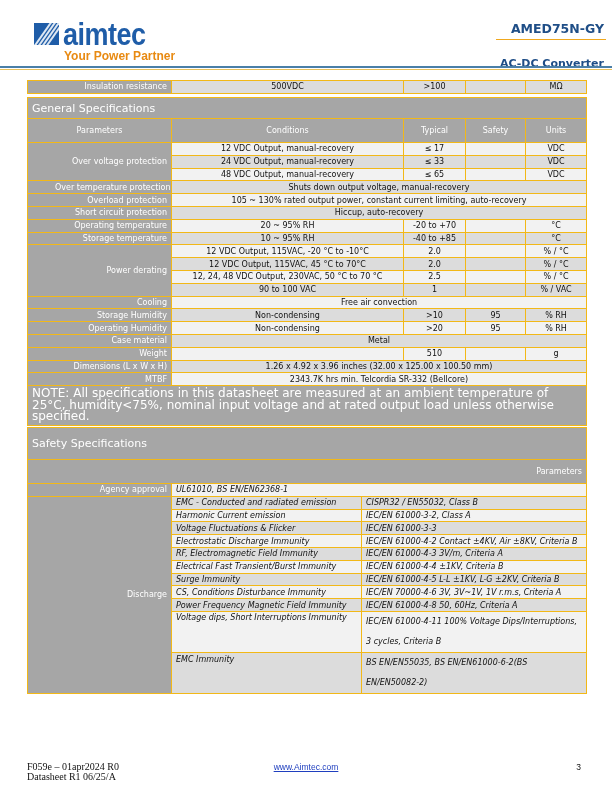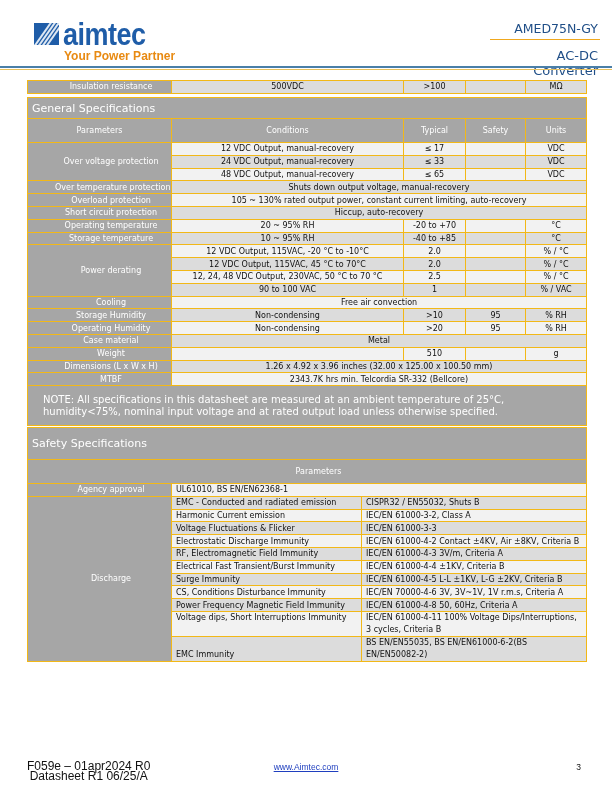--- a/index.html
+++ b/index.html
@@ -6,47 +6,47 @@
   html, body { width: 612px; height: 792px; background: #ffffff; }
   body { position: relative; font-family: "DejaVu Sans", sans-serif; color: #111; overflow: hidden; }
 
   
   .logo { position: absolute; left: 34px; top: 19px; width: 124px; height: 40px; }
   .logo-mark { position: absolute; left: 0; top: 4px; width: 25px; height: 22px; background: #1f5da8; overflow: hidden; }
   .logo-mark .stripe { position: absolute; width: 2px; height: 30px; background: #ffffff; transform: rotate(35deg); opacity: .85; }
   .logo-word { position: absolute; left: 29px; top: -2px; font-family: "Liberation Sans", sans-serif; font-weight: bold; font-size: 27px; letter-spacing: -0.5px; color: #1f5da8; transform: scaleY(1.15); transform-origin: top left; }
   .logo-tag { position: absolute; left: 30px; top: 30px; font-family: "Liberation Sans", sans-serif; font-weight: bold; font-size: 12px; color: #e88a12; white-space: nowrap; }
 
-  .title-block { position: absolute; right: 12px; top: 20px; width: 110px; text-align: right; }
+  .title-block { position: absolute; right: 6px; top: 20px; width: 110px; text-align: right; font-weight: bold; }
   .product { font-family: "DejaVu Sans", sans-serif; font-size: 12.5px; color: #1f4e87; padding-right: 2px; height: 18px; line-height: 18px; }
   .title-rule { height: 1px; background: #f0a81e; margin-top: 1px; }
-  .subtitle { font-size: 13px; color: #1f4e87; margin-top: 8px; padding-right: 2px; }
+  .subtitle { font-size: 11px; color: #1f4e87; margin-top: 17px; padding-right: 2px; }
 
   .header-rule1 { position: absolute; left: 0; top: 66px; width: 612px; height: 2px; background: #4a7fa8; }
   .header-rule2 { position: absolute; left: 0; top: 69px; width: 612px; height: 1px; background: #e9c15a; }
 
   
   table { position: absolute; left: 27px; width: 559px; border-collapse: collapse; table-layout: fixed; font-size: 8px; }
   td, th { border: 1.2px solid #f2b817; height: 12.8px; padding: 0 4px; font-weight: normal; white-space: nowrap; overflow: hidden; }
-  .lbl { background: #a6a6a6; color: #ffffff; text-align: center; font-weight: normal; padding-left: 27px; }
+  .lbl { background: #a6a6a6; color: #ffffff; text-align: right; font-weight: normal; padding-left: 27px; }
   .sec { background: #a6a6a6; color: #ffffff; text-align: left; font-size: 11px; height: 21px; }
   .hdr { background: #a6a6a6; color: #ffffff; text-align: center; height: 24px; }
   .c { text-align: center; color: #111; }
-  .l { text-align: left; color: #111; }
+  .l { text-align: left; color: #111; font-style: italic; }
   .w { background: #f2f2f2; }
   .g { background: #dcdcdc; }
-  .note { background: #a6a6a6; color: #ffffff; font-size: 10px; white-space: normal; line-height: 11.5px; padding: 1px 15px; height: 40px; }
-  .wrap { white-space: normal; line-height: 12px; }
+  .note { background: #a6a6a6; color: #ffffff; font-size: 12px; white-space: normal; line-height: 11.5px; padding: 1px 4px; height: 40px; }
+  .wrap { white-space: normal; line-height: 20px; }
 
   #t-ins { top: 80px; }
   #t-gen { top: 97px; }
   #t-saf { top: 427px; }
 
   
-  .footer-left { position: absolute; left: 27px; top: 762px; font-family: Liberation Sans, sans-serif; font-size: 12px; line-height: 9.5px; color: #111; text-align: center; }
+  .footer-left { position: absolute; left: 27px; top: 762px; font-family: Liberation Serif, serif; font-size: 10px; line-height: 9.5px; color: #111; }
   .footer-link { position: absolute; left: 0; width: 612px; text-align: center; top: 762px; font-family: "Liberation Sans", sans-serif; font-size: 8.5px; color: #1f3fbf; text-decoration: underline; }
   .footer-page { position: absolute; right: 31px; top: 762px; font-family: "Liberation Sans", sans-serif; font-size: 8.5px; color: #111; }
 </style>
 </head>
 <body>
 
 <div class="logo">
   <div class="logo-mark">
     <span class="stripe" style="left:8px;top:-4px"></span>
     <span class="stripe" style="left:12px;top:-4px"></span>
@@ -228,21 +228,21 @@
   <tr>
         <th colspan="3" class="lbl" style="height:24px">Parameters</th>
       </tr>
   <tr>
     <td class="lbl">Agency approval</td>
     <td class="l w" colspan="2">UL61010, BS EN/EN62368-1</td>
   </tr>
   <tr>
     <td class="lbl" rowspan="11">Discharge</td>
     <td class="l g">EMC - Conducted and radiated emission</td>
-    <td class="l g">CISPR32 / EN55032, Shuts B</td>
+    <td class="l g">CISPR32 / EN55032, Class B</td>
   </tr>
   <tr>
     <td class="l w">Harmonic Current emission</td>
     <td class="l w">IEC/EN 61000-3-2, Class A</td>
   </tr>
   <tr>
     <td class="l g">Voltage Fluctuations &amp; Flicker</td>
     <td class="l g">IEC/EN 61000-3-3</td>
   </tr>
   <tr>
@@ -267,21 +267,21 @@
   </tr>
   <tr>
     <td class="l g">Power Frequency Magnetic Field Immunity</td>
     <td class="l g">IEC/EN 61000-4-8 50, 60Hz, Criteria A</td>
   </tr>
   <tr>
     <td class="l w" style="vertical-align:top;padding-top:1px">Voltage dips, Short Interruptions Immunity</td>
     <td class="l w wrap" style="height:25px">IEC/EN 61000-4-11 100% Voltage Dips/Interruptions, 3 cycles, Criteria B</td>
   </tr>
   <tr>
-    <td class="l g" style="vertical-align:top;padding-top:13px">EMC Immunity</td>
+    <td class="l g" style="vertical-align:top;padding-top:2px">EMC Immunity</td>
     <td class="l g wrap" style="height:23px">BS EN/EN55035, BS EN/EN61000-6-2(BS EN/EN50082-2)</td>
   </tr>
 </tbody>
   </table>
 
 <div class="footer-left">
   <div>F059e – 01apr2024 R0</div>
   <div>Datasheet R1 06/25/A</div>
 </div>
 <div class="footer-link">www.Aimtec.com</div>

